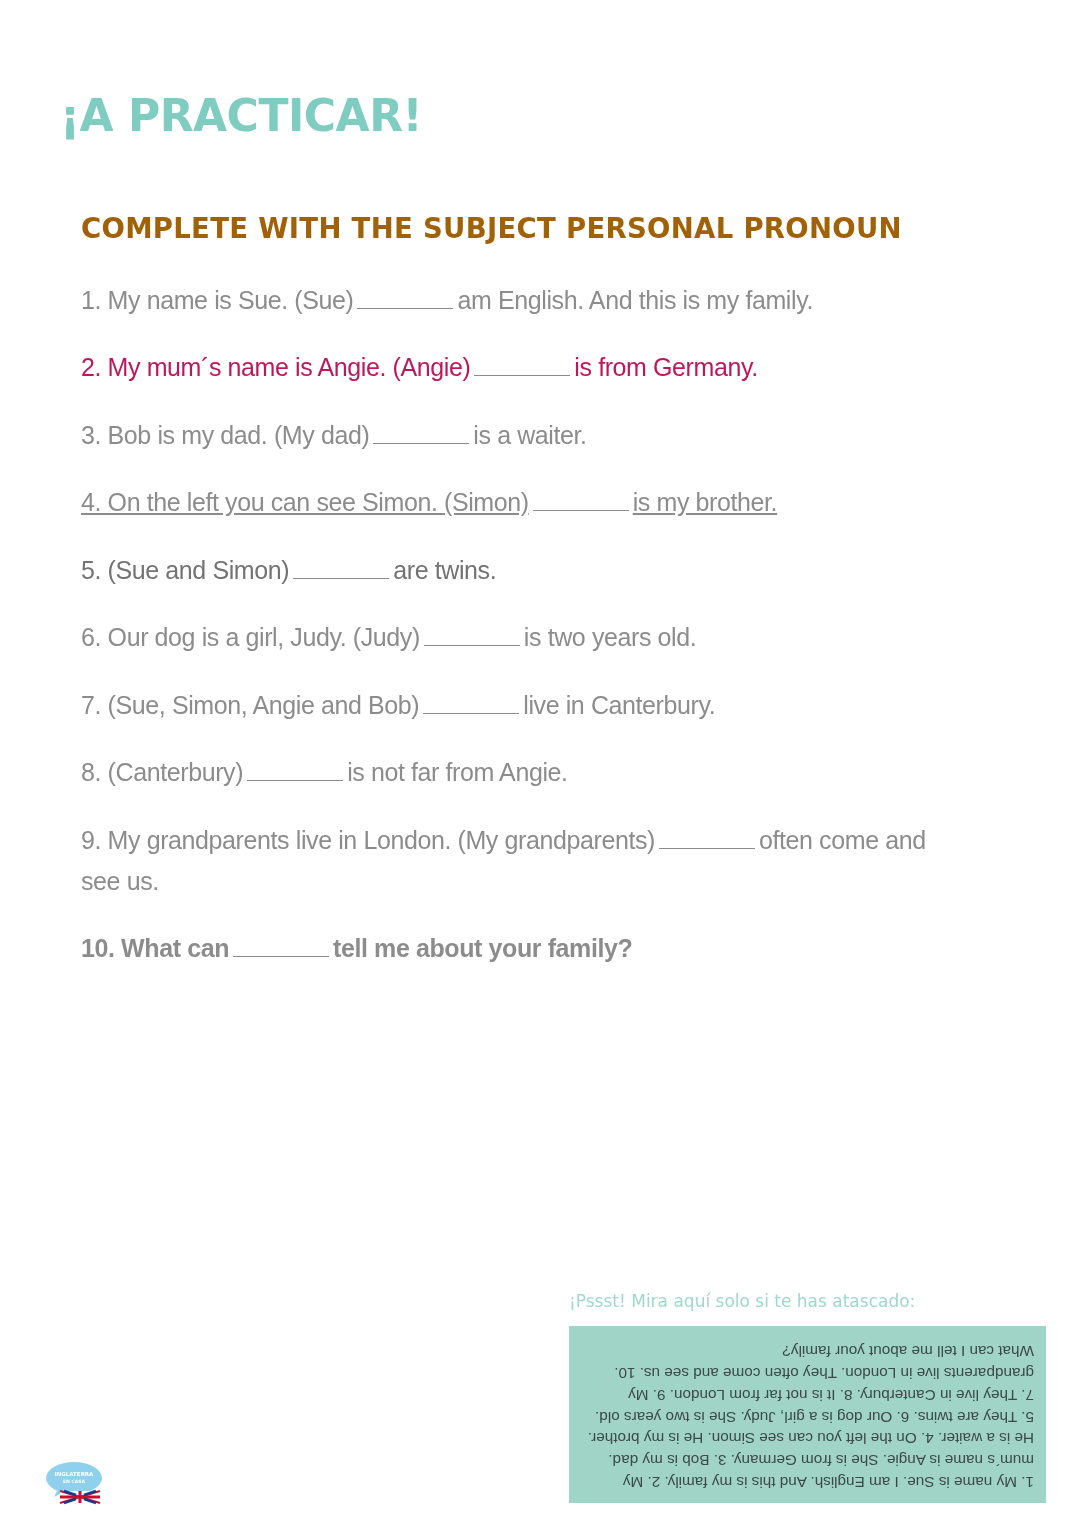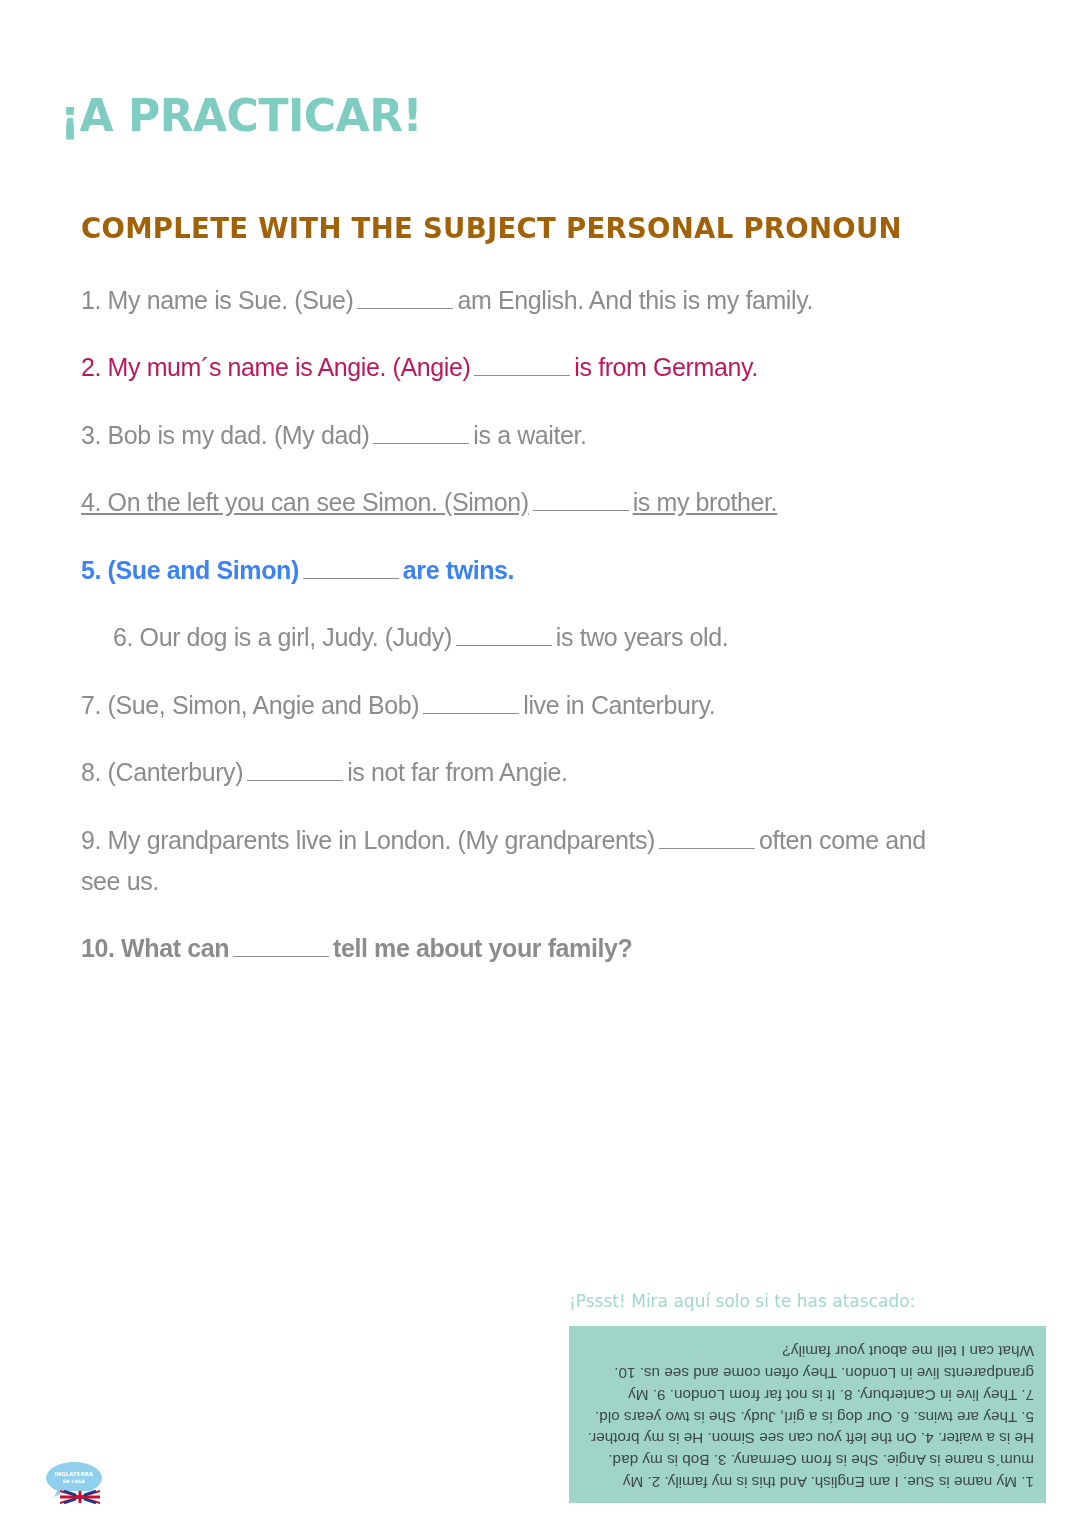--- a/index.html
+++ b/index.html
@@ -48,22 +48,22 @@
 
 <h1 class="main-title" style="color: rgb(126, 205, 192);">¡A PRACTICAR!</h1>
 
 <h2 class="section-heading" style="color: #a16207;">COMPLETE WITH THE SUBJECT PERSONAL PRONOUN</h2>
 
 <ol class="exercise-list">
   <li class="exercise-item" style="top: 0px; color: rgb(140, 140, 140);"><span>1. My name is Sue. (Sue)</span><span class="blank"></span><span>am English. And this is my family.</span></li>
   <li class="exercise-item" style="top: 67px; color: #be185d;"><span>2. My mum´s name is Angie. (Angie)</span><span class="blank"></span><span>is from Germany.</span></li>
   <li class="exercise-item" style="top: 135px; color: rgb(140, 140, 140);"><span>3. Bob is my dad. (My dad)</span><span class="blank"></span><span>is a waiter.</span></li>
   <li class="exercise-item" style="top: 202px; color: rgb(140, 140, 140); text-decoration: underline;"><span>4. On the left you can see Simon. (Simon)</span><span class="blank"></span><span>is my brother.</span></li>
-  <li class="exercise-item" style="top: 270px; color: #3b82f6; font-weight: bold;"><span>5. (Sue and Simon)</span><span class="blank"></span><span>are twins.</span></li>
-  <li class="exercise-item" style="top: 337px; color: rgb(140, 140, 140); margin-left: 32px;"><span>6. Our dog is a girl, Judy. (Judy)</span><span class="blank"></span><span>is two years old.</span></li>
+  <li class="exercise-item" style="top: 270px; color: #737373;"><span>5. (Sue and Simon)</span><span class="blank"></span><span>are twins.</span></li>
+  <li class="exercise-item" style="top: 337px; color: rgb(140, 140, 140);"><span>6. Our dog is a girl, Judy. (Judy)</span><span class="blank"></span><span>is two years old.</span></li>
   <li class="exercise-item" style="top: 405px; color: rgb(140, 140, 140);"><span>7. (Sue, Simon, Angie and Bob)</span><span class="blank"></span><span>live in Canterbury.</span></li>
   <li class="exercise-item" style="top: 472px; color: rgb(140, 140, 140);"><span>8. (Canterbury)</span><span class="blank"></span><span>is not far from Angie.</span></li>
   <li class="exercise-item" style="top: 540px; width: 880px; color: rgb(140, 140, 140);"><span>9. My grandparents live in London. (My grandparents)</span><span class="blank"></span><span>often come and see us.</span></li>
   <li class="exercise-item" style="top: 648px; color: rgb(140, 140, 140); font-weight: bold;"><span>10. What can</span><span class="blank"></span><span>tell me about your family?</span></li>
 </ol>
 
 <div class="hint-label" style="color: rgb(159, 216, 205);">¡Pssst! Mira aquí solo si te has atascado:</div>
 
 <div class="answer-box" style="background: rgb(159, 212, 198);">
   <div class="answer-text">

